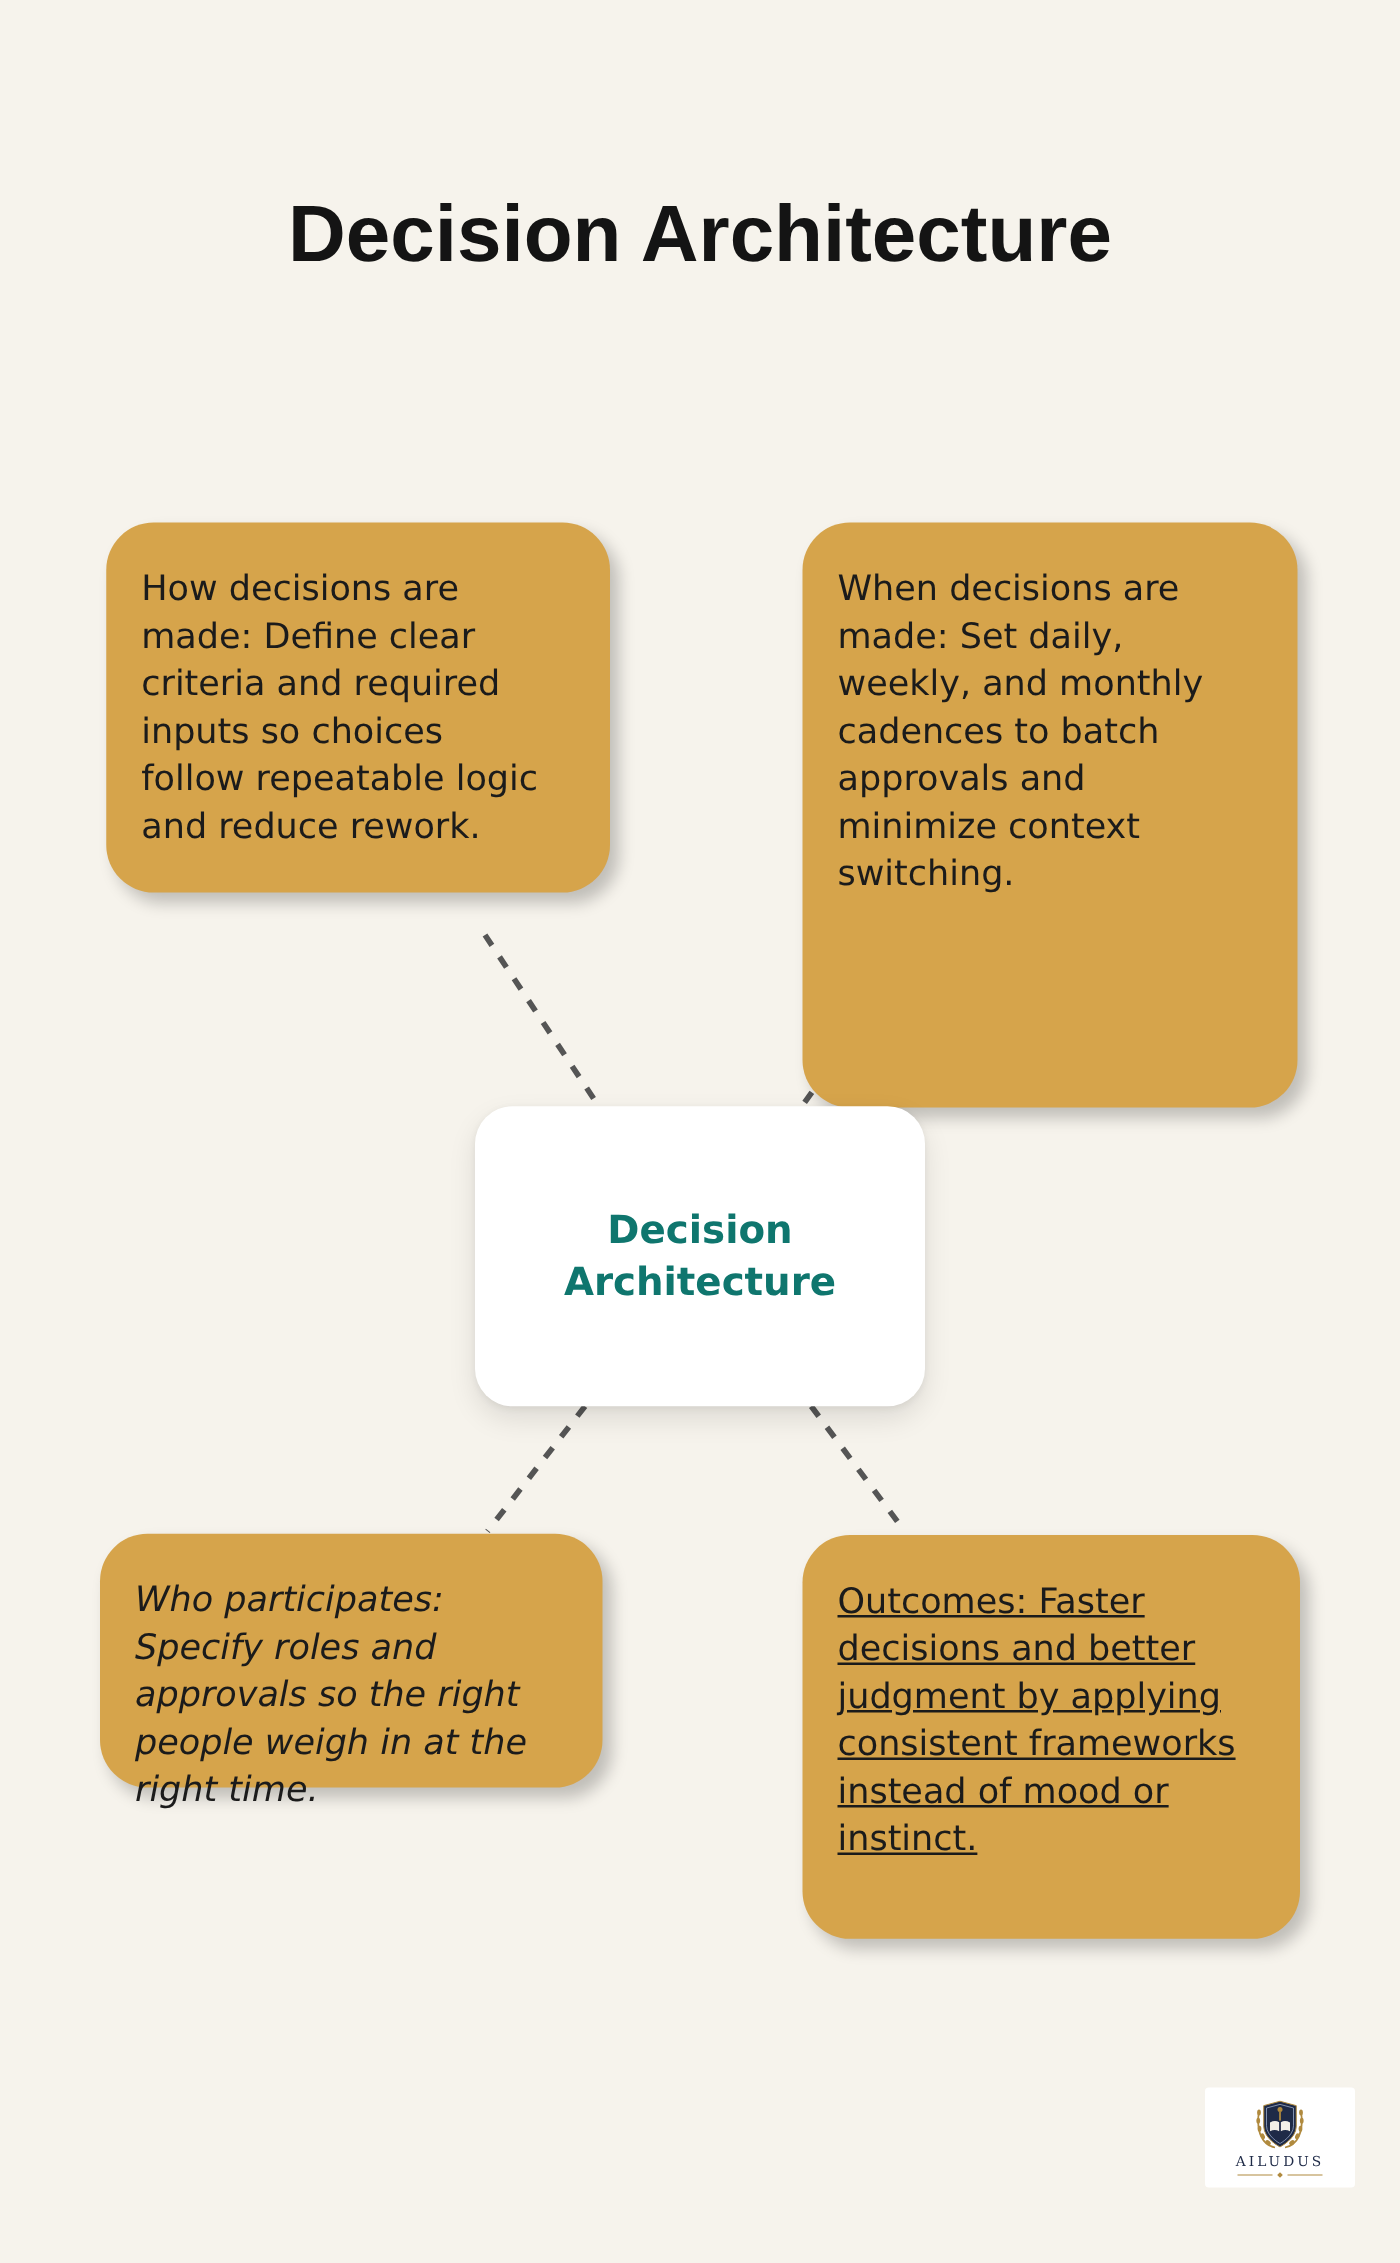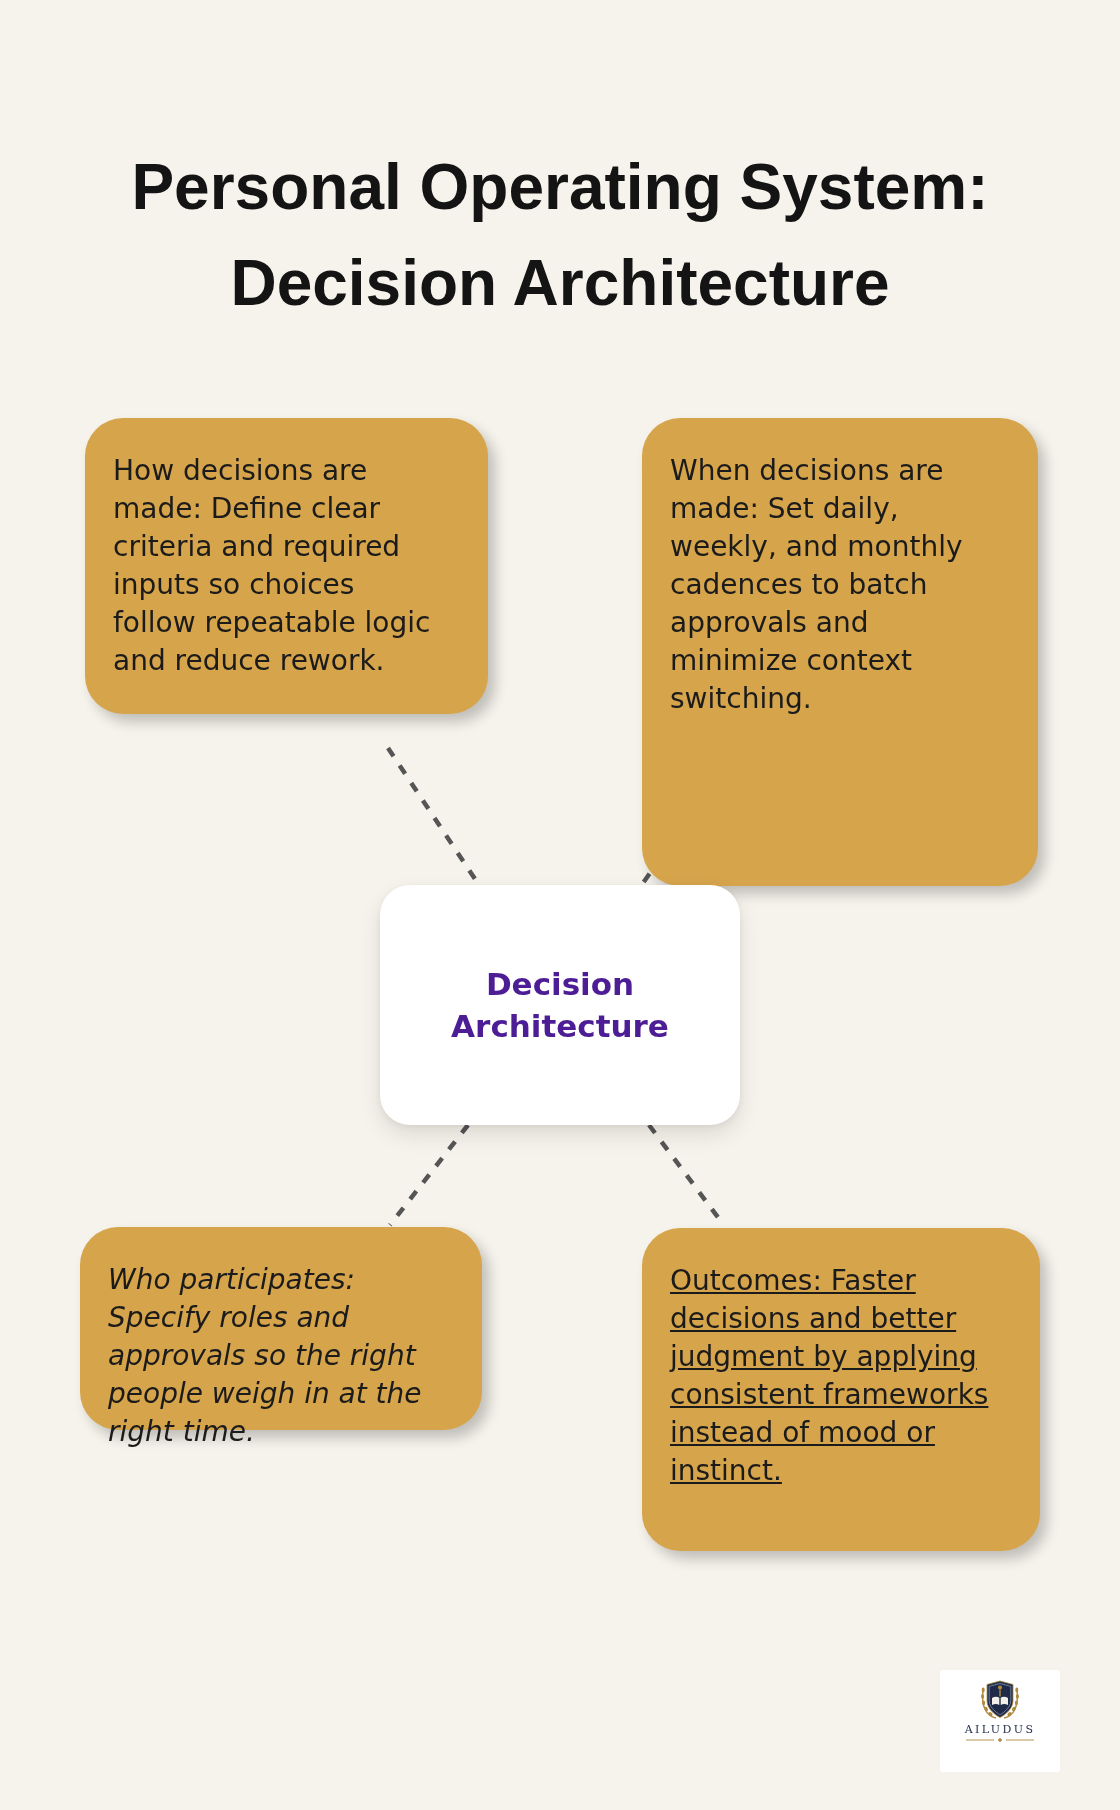--- a/index.html
+++ b/index.html
@@ -53,24 +53,24 @@
   #card-outcomes{left:642px;top:1228px;width:398px;height:323px;text-decoration:underline;}
   .center-node{
     position:absolute;left:380px;top:885px;width:360px;height:240px;
     background:var(--card-white);
     border-radius:30px;
     display:flex;align-items:center;justify-content:center;
     box-shadow:0 10px 22px rgba(0,0,0,0.10),0 2px 6px rgba(0,0,0,0.06);
   }
   .center-label{
     font-size:31px;line-height:42px;font-weight:700;
-    text-align:center;white-space:pre-line;color:#4c1d95;
+    text-align:center;white-space:pre-line;color:#0f766e;
   }
   .logo-card{
-    position:absolute;left:940px;top:1670px;width:120px;height:102px;
+    position:absolute;left:964px;top:1670px;width:120px;height:80px;
     background:var(--card-white);border-radius:3px;
   }
   .logo-card svg{display:block;}
   .laurel{stroke:var(--logo-gold);stroke-width:1.4;fill:none;}
   .laurel-leaf{fill:var(--logo-gold);}
   .shield-body{fill:var(--logo-navy);stroke:var(--logo-gold);stroke-width:0.8;}
   .shield-inner{fill:none;stroke:#8FA0C0;stroke-width:0.7;}
   .book-page{fill:#F2EFE8;}
   .flame{fill:var(--logo-gold);}
   .logo-word{
@@ -78,21 +78,20 @@
     font-size:11px;letter-spacing:2.4px;
     fill:var(--logo-navy);
   }
   .flourish{stroke:var(--logo-gold);stroke-width:0.9;}
   .flourish-diamond{fill:var(--logo-gold);}
 </style>
 </head>
 <body>
 
 <h1 class="title">
-  <span class="title-line">Personal Operating System:</span>
   <span class="title-line">Decision Architecture</span>
 </h1>
 
 <svg class="connector-layer" viewBox="0 0 1120 1810" width="1120" height="1810" aria-hidden="true">
   <line class="connector" x1="388" y1="748" x2="477" y2="882"></line>
   <line class="connector" x1="710" y1="788" x2="643" y2="883"></line>
   <line class="connector" x1="468" y1="1125" x2="390" y2="1225"></line>
   <line class="connector" x1="649" y1="1125" x2="723" y2="1224"></line>
 </svg>
 

